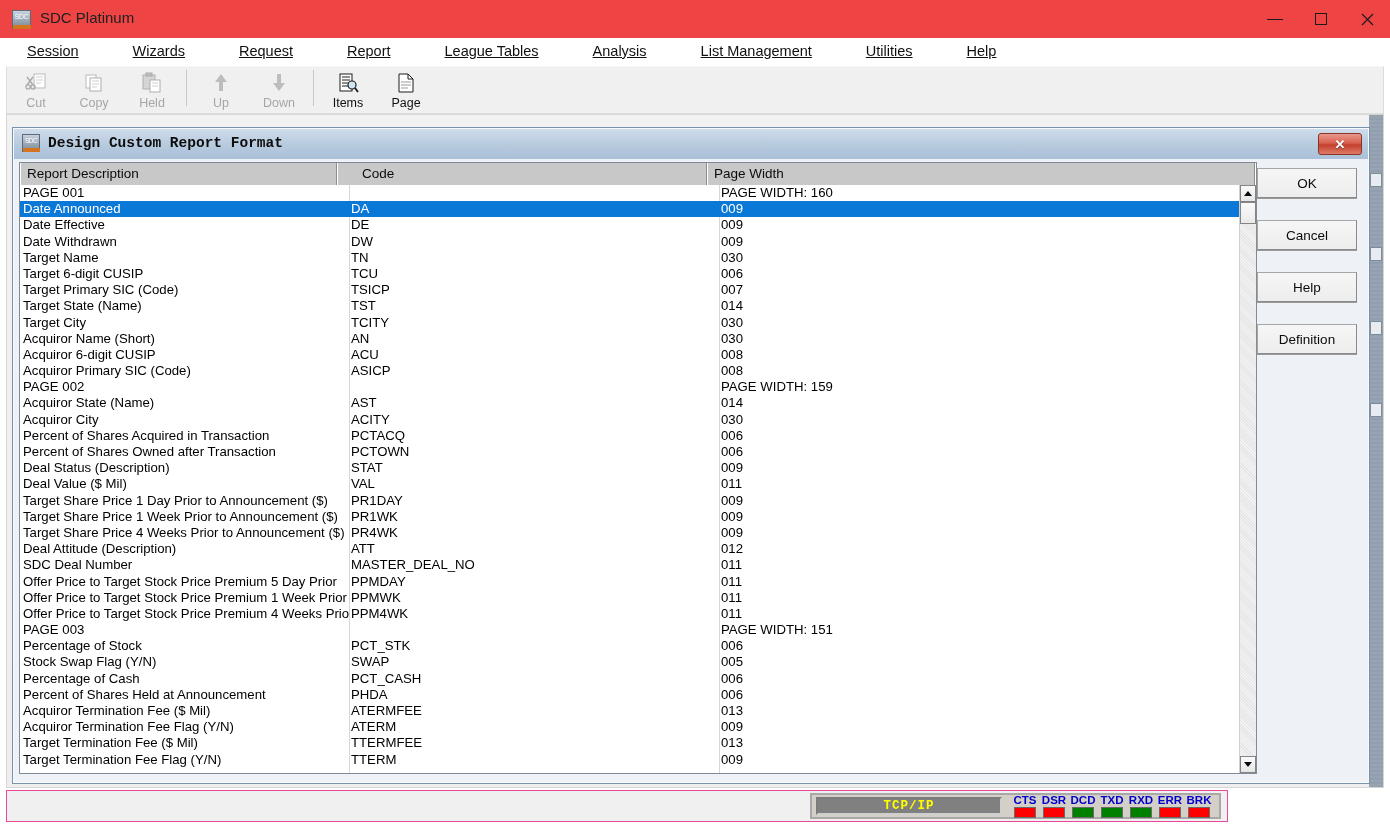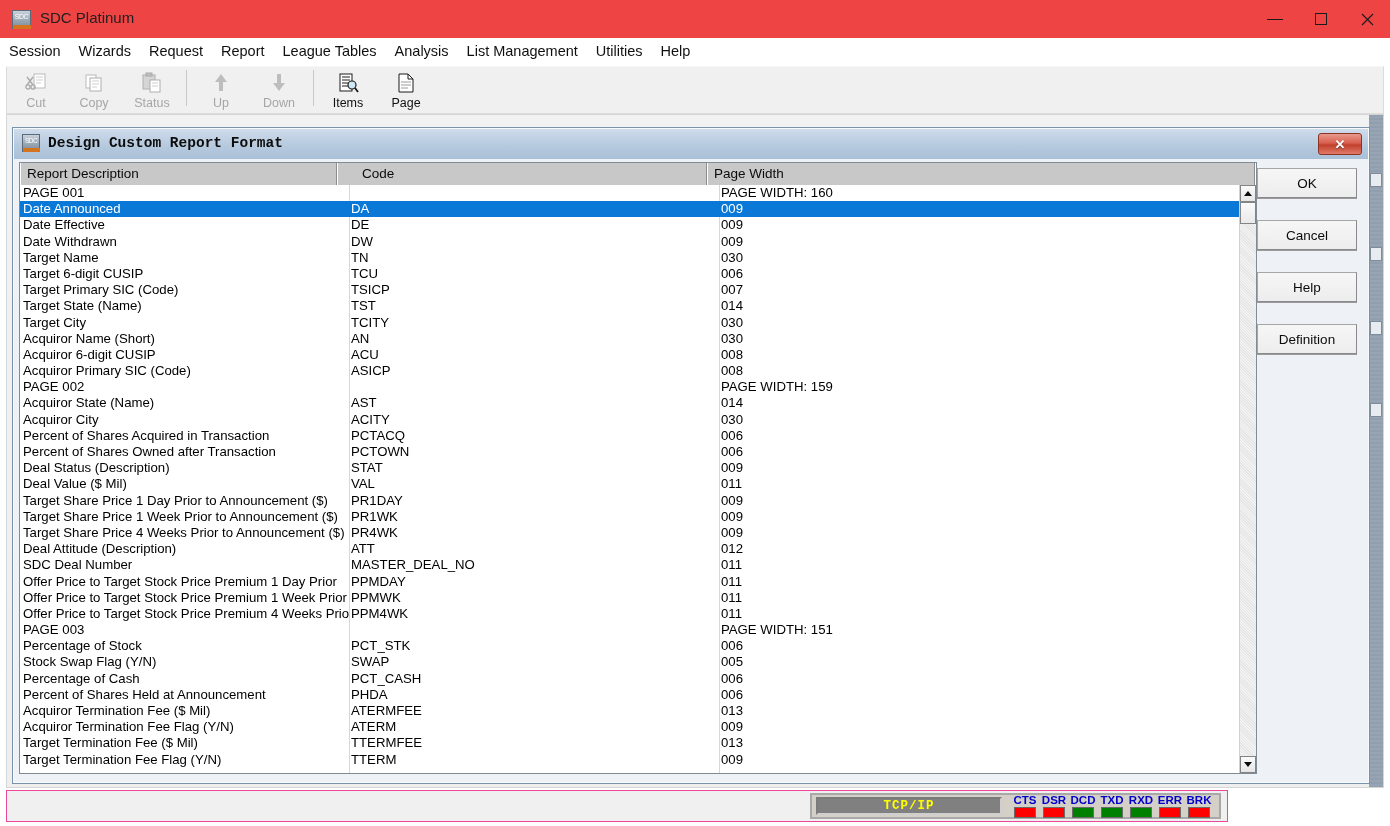--- a/index.html
+++ b/index.html
@@ -56,24 +56,25 @@
   .wc-max { width: 12px; height: 12px; border: 1px solid #1a1a1a; box-sizing: border-box; }
 
   
   .menubar {
     position: absolute; left: 0; top: 38px;
     width: 1390px; height: 26px;
     background: #ffffff;
     display: flex; align-items: center;
   }
   .menuitem {
-    padding: 3px 9px;
+    padding: 3px 27px;
     font-size: 14.5px; color: #101010;
     font-family: "Liberation Sans", sans-serif;
     white-space: nowrap;
+    text-decoration: underline;
   }
 
   
   .toolbar {
     position: absolute; left: 6px; top: 66px;
     width: 1378px; height: 48px;
     background: #f0f0f0;
     border: 1px solid #dcdcdc;
     border-top-color: #f7f7f7;
     box-sizing: border-box;
@@ -354,21 +355,21 @@
 
     <div class="tb-btn disabled">
       <div class="tb-ico">
         <svg width="22" height="22" viewBox="0 0 22 22">
           <rect x="2" y="3" width="12" height="14" fill="#d5d5d5" stroke="#b0b0b0"></rect>
           <rect x="5" y="1" width="6" height="3" fill="#c0c0c0" stroke="#a8a8a8"></rect>
           <rect x="9" y="8" width="10" height="12" fill="#fff" stroke="#aeaeae"></rect>
           <path d="M11 11h6M11 14h6" stroke="#cfcfcf" stroke-width="1"></path>
         </svg>
       </div>
-      <div class="tb-lbl">Status</div>
+      <div class="tb-lbl">Held</div>
     </div>
 
     <div class="tb-sep"></div>
 
     <div class="tb-btn disabled">
       <div class="tb-ico">
         <svg width="22" height="22" viewBox="0 0 22 22">
           <path d="M11 2 L17 10 L13 10 L13 19 L9 19 L9 10 L5 10 Z" fill="#bdbdbd"></path>
         </svg>
       </div>
@@ -553,21 +554,21 @@
             <div class="lv-cell lv-c0">Deal Attitude (Description)</div>
             <div class="lv-cell lv-c1">ATT</div>
             <div class="lv-cell lv-c2">012</div>
           </div>
           <div class="lv-row">
             <div class="lv-cell lv-c0">SDC Deal Number</div>
             <div class="lv-cell lv-c1">MASTER_DEAL_NO</div>
             <div class="lv-cell lv-c2">011</div>
           </div>
           <div class="lv-row">
-            <div class="lv-cell lv-c0">Offer Price to Target Stock Price Premium 1 Day Prior</div>
+            <div class="lv-cell lv-c0">Offer Price to Target Stock Price Premium 5 Day Prior</div>
             <div class="lv-cell lv-c1">PPMDAY</div>
             <div class="lv-cell lv-c2">011</div>
           </div>
           <div class="lv-row">
             <div class="lv-cell lv-c0">Offer Price to Target Stock Price Premium 1 Week Prior</div>
             <div class="lv-cell lv-c1">PPMWK</div>
             <div class="lv-cell lv-c2">011</div>
           </div>
           <div class="lv-row">
             <div class="lv-cell lv-c0">Offer Price to Target Stock Price Premium 4 Weeks Prior</div>

